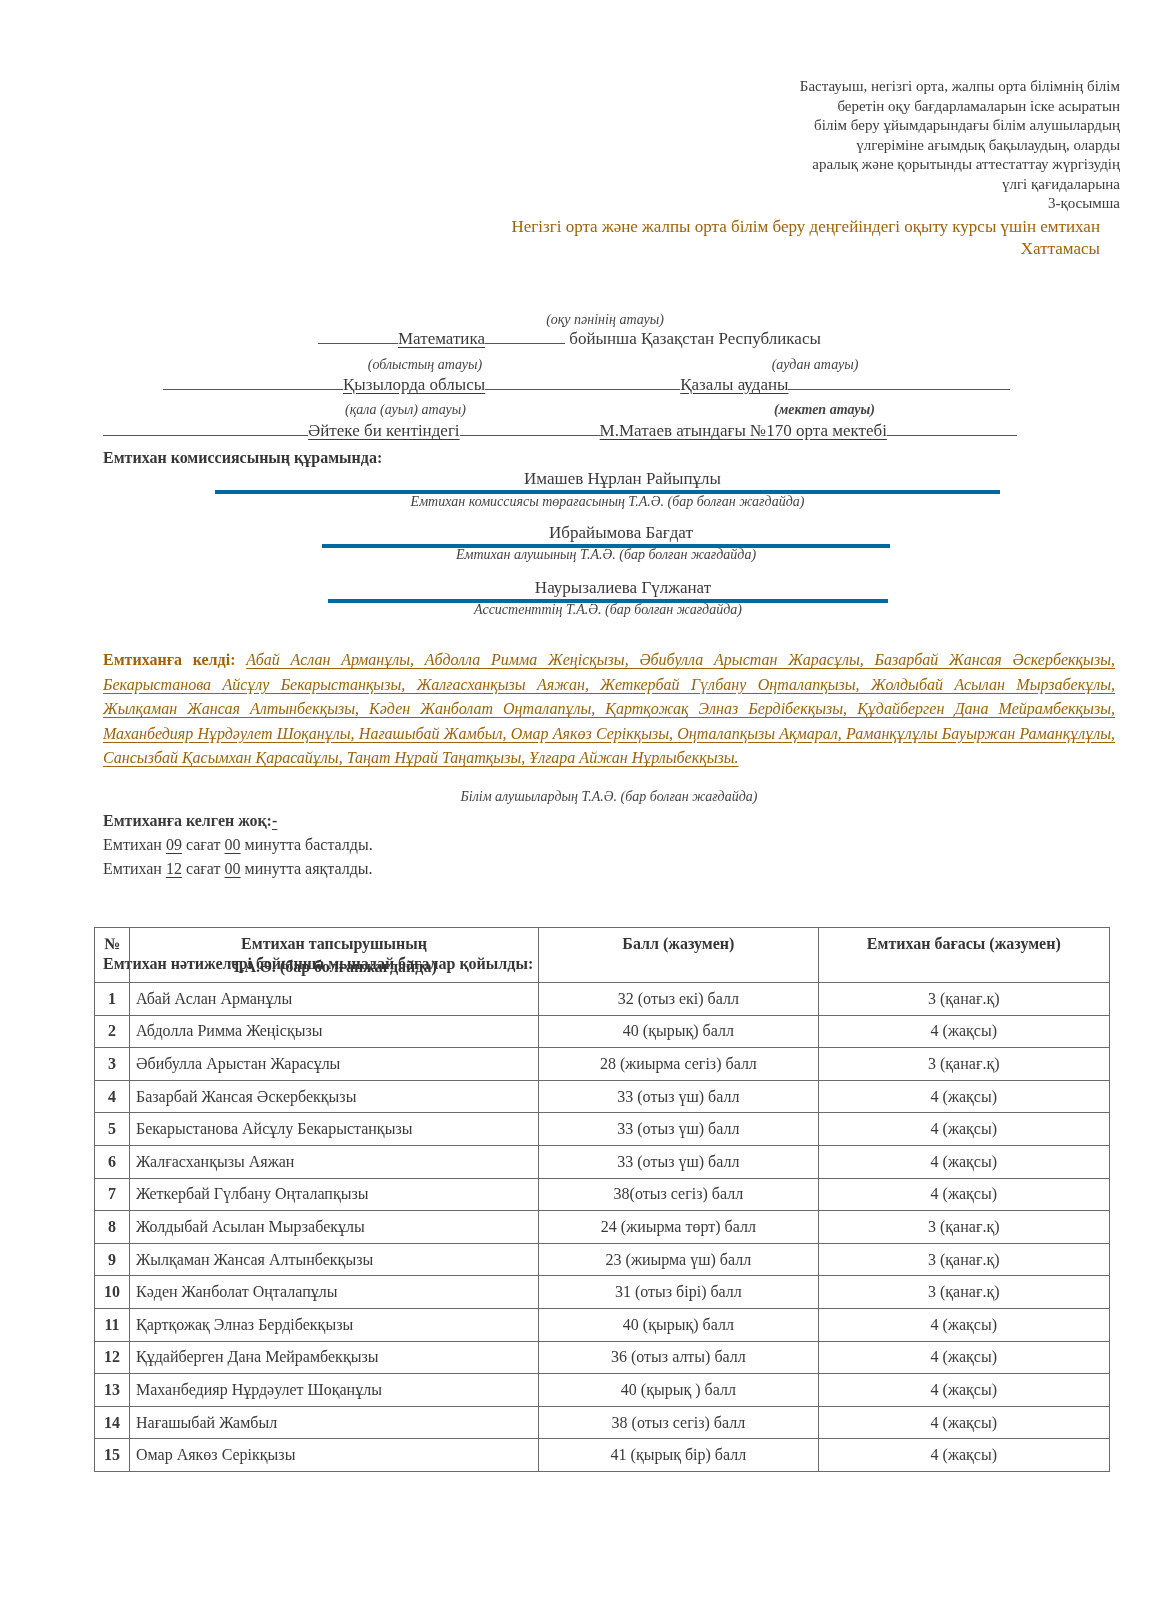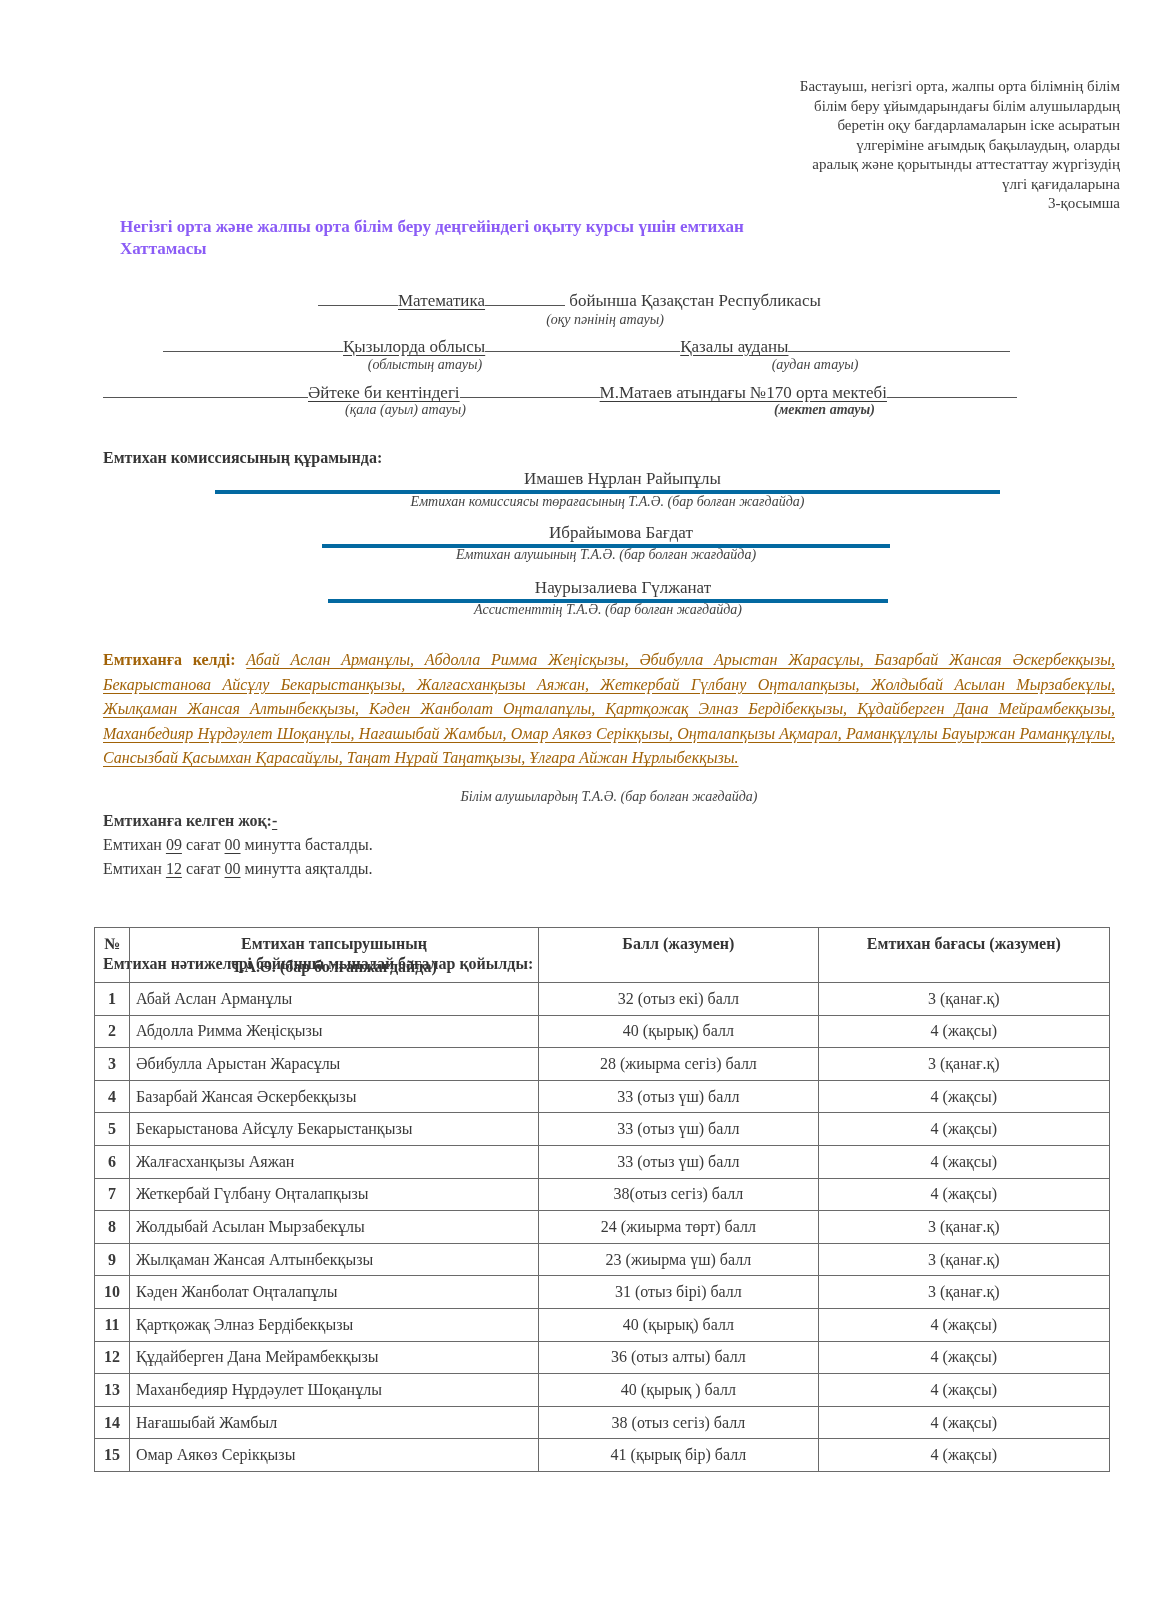--- a/index.html
+++ b/index.html
@@ -13,25 +13,25 @@
   
   .appendix {
     position: absolute; right: 43px; top: 77px; width: 420px;
     text-align: right; font-size: 15px; line-height: 19.5px; color: #3c3c3c;
   }
   .appendix div { white-space: nowrap; }
 
   
   .title {
     position: absolute; left: 120px; top: 216px; width: 980px;
-    text-align: left; font-weight: bold; font-size: 17px; line-height: 22px; color: #8b5cf6;
-  }
-
-  
-  .field-row { position: absolute; font-size: 17px; color: #3a3a3a; white-space: nowrap; }
+    text-align: right; font-weight: normal; font-size: 17px; line-height: 22px; color: #a16207;
+  }
+
+  
+  .field-row { position: absolute; font-size: 17px; color: #3a3a3a; white-space: nowrap; margin-top: 38px; }
   .uline { display: inline-block; border-bottom: 1px solid #555; height: 18px; vertical-align: baseline; }
   .u { text-decoration: underline; text-underline-offset: 3px; }
   .cap { position: absolute; font-style: italic; font-size: 14px; color: #444; white-space: nowrap; text-align: center; }
 
   .bold { font-weight: bold; }
 
   .section-label { position: absolute; font-weight: bold; font-size: 16px; color: #353535; }
 
   .sig-line {
     position: absolute; border-bottom: 4px solid #0369a1; text-align: center;
@@ -64,22 +64,22 @@
   td.score, td.grade { text-align: center; }
   col.c1 { width: 34px; } col.c2 { width: 410px; } col.c3 { width: 280px; } col.c4 { width: 292px; }
 </style>
 </head>
 <body>
 
 <div class="page">
 
   <div class="appendix">
     <div>Бастауыш, негізгі орта, жалпы орта білімнің білім</div>
+    <div>беретін оқу бағдарламаларын іске  асыратын</div>
     <div>білім беру ұйымдарындағы білім  алушылардың</div>
-    <div>беретін оқу бағдарламаларын іске  асыратын</div>
     <div>үлгеріміне ағымдық бақылаудың, оларды</div>
     <div>аралық және қорытынды аттестаттау жүргізудің</div>
     <div>үлгі қағидаларына</div>
     <div>3-қосымша</div>
   </div>
 
   <div class="title">
     <div>Негізгі орта және жалпы орта білім беру деңгейіндегі  оқыту курсы үшін емтихан</div>
     <div>Хаттамасы</div>
   </div>

